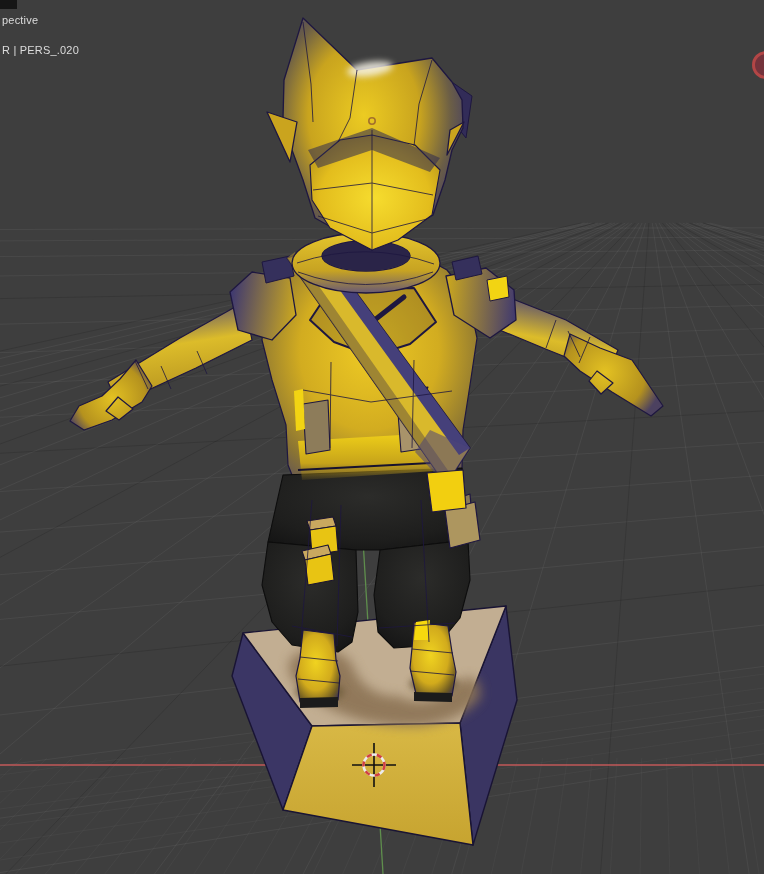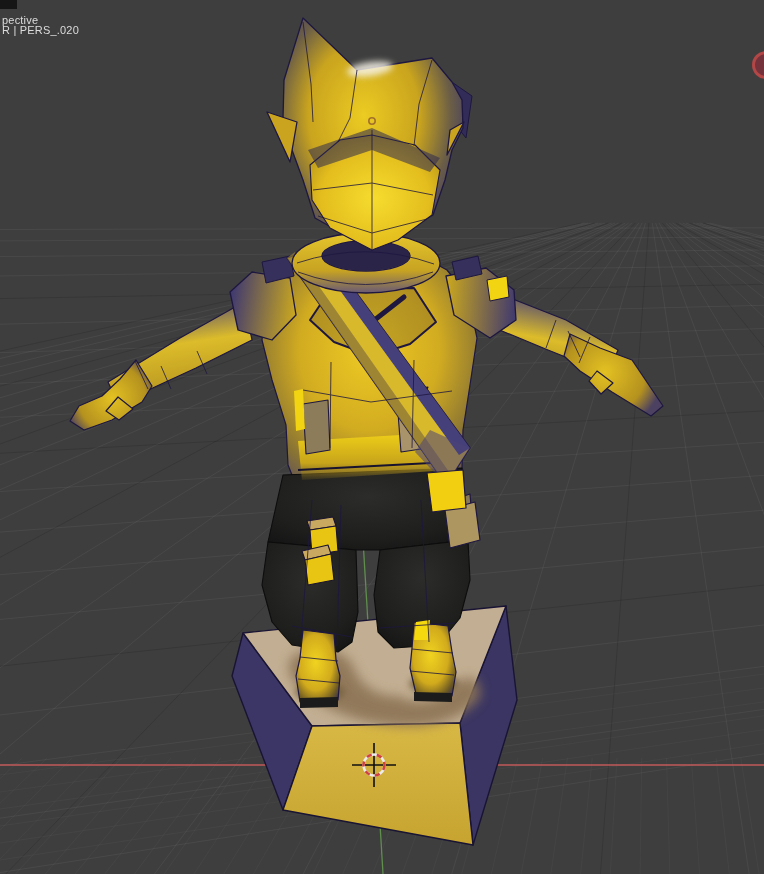--- a/index.html
+++ b/index.html
@@ -6,21 +6,21 @@
   #viewport{
     position:relative;width:764px;height:874px;overflow:hidden;
     background:#3e3e3e;font-family:"Liberation Sans",sans-serif;
   }
   #scene{position:absolute;left:0;top:0;}
   .hud-line{
     position:absolute;left:2px;color:#dcdcdc;font-size:11px;
     letter-spacing:.2px;white-space:pre;user-select:none;
   }
   #hud-line1{top:14px;}
-  #hud-line2{top:24px;}
+  #hud-line2{top:44px;}
   #corner-rect{position:absolute;left:0;top:0;width:17px;height:9px;background:#161616;}
   #red-indicator{
     position:absolute;left:752px;top:51px;width:28px;height:28px;border-radius:50%;
     border:3px solid #b34646;background:#74333c;box-sizing:border-box;
   }
 </style>
 </head>
 <body>
 
 <div id="viewport" style="background: rgb(62, 62, 62);">

